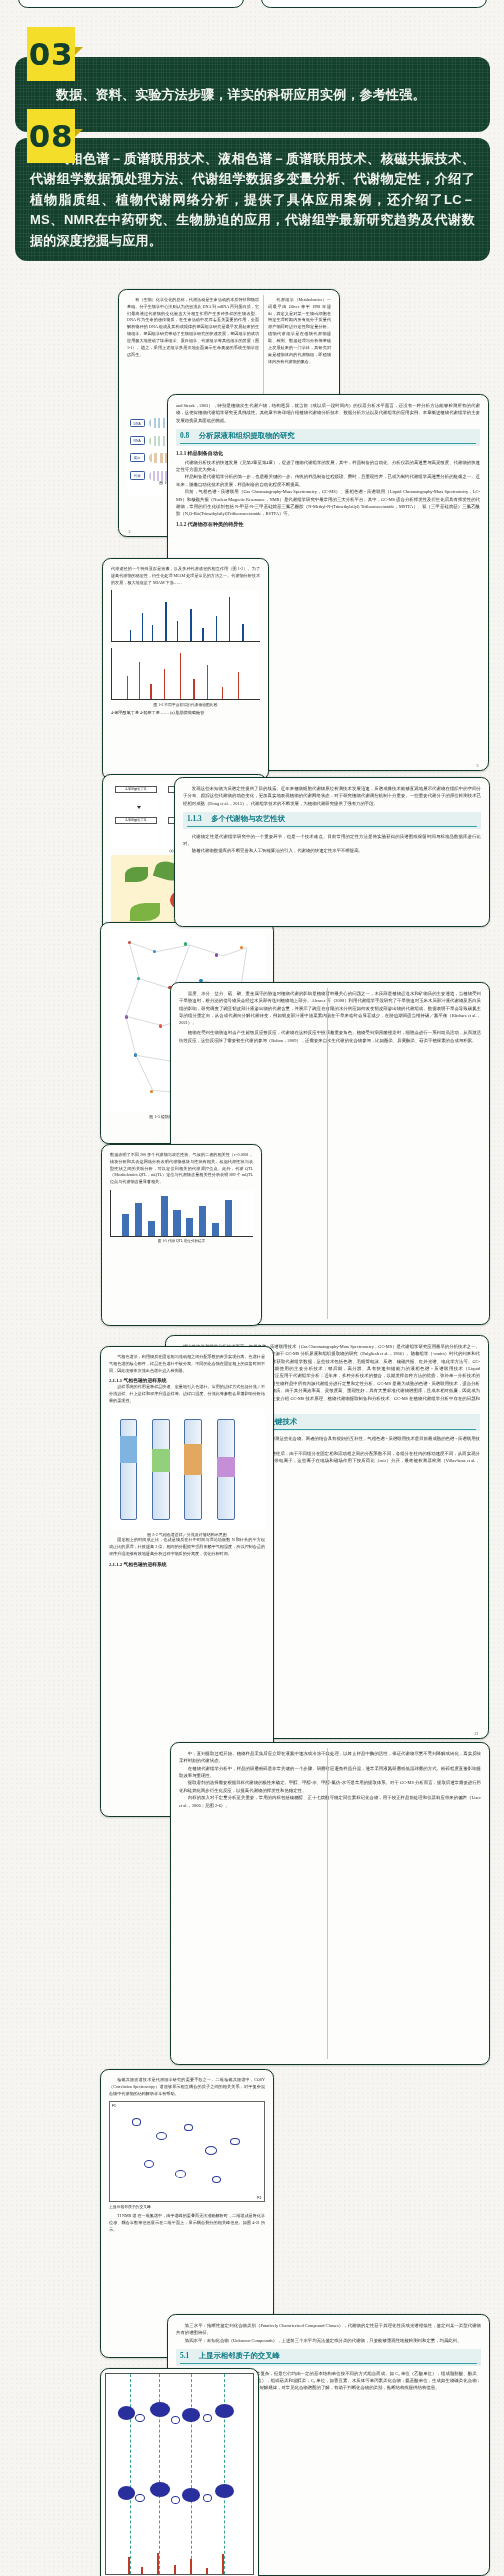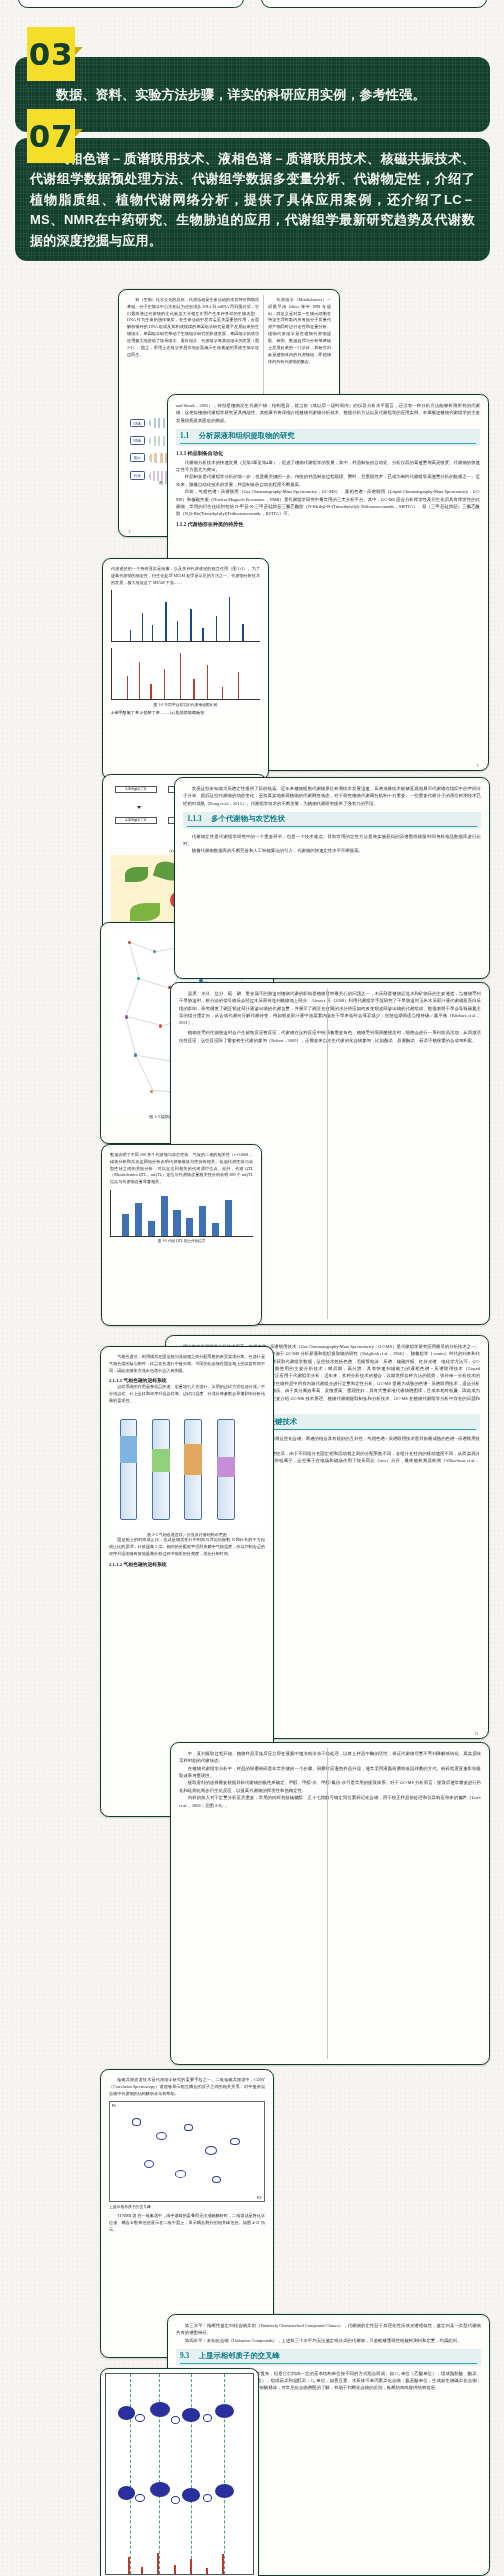--- a/index.html
+++ b/index.html
@@ -194,21 +194,21 @@
   <span>03</span>
   <span class="fold"></span>
 </div>
 <div class="banner-wrap" style="left:15px; top:57px; width:475px;">
   <div class="banner" style="min-height:75px; display:flex; align-items:center;">
     <div class="banner-text single">数据、资料、实验方法步骤，详实的科研应用实例，参考性强。</div>
   </div>
 </div>
 
 <div class="tag" style="top:109px;">
-  <span>07</span>
+  <span>08</span>
   <span class="fold"></span>
 </div>
 <div class="banner-wrap" style="left:15px; top:138px; width:475px;">
   <div class="banner" style="min-height:113px; display:flex; align-items:center;">
     <div class="banner-text">气相色谱－质谱联用技术、液相色谱－质谱联用技术、核磁共振技术、代谢组学数据预处理方法、代谢组学数据多变量分析、代谢物定性，介绍了植物脂质组、植物代谢网络分析，提供了具体应用案例，还介绍了LC－MS、NMR在中药研究、生物胁迫的应用，代谢组学最新研究趋势及代谢数据的深度挖掘与应用。</div>
   </div>
 </div>
 
 <div class="sheet" style="left:118px; top:289px; width:222px; height:248px;">
   <div class="inner">
@@ -246,21 +246,21 @@
     <div class="pagenum" style="left:9.4px;">2</div>
   </div>
 </div>
 
 <div class="sheet" style="left:167px; top:394px; width:322px; height:377px;">
   <div class="inner">
     <div class="txt t65">and Strack，2003），特别是植物次生代谢产物，结构迥异，就当前（或以后一段时间内）的仪器分析水平面言，还没有一种分析方法能够检测所有的代谢物，这使得植物代谢组学研究更具挑战性。其他章节将详细介绍植物代谢物分析技术、数据分析方法以及代谢组学的应用实例。本章概述植物代谢组学的主要发展趋势及其面临的挑战。</div>
 
     <div class="sec">
       <div class="line">
-        <span class="num">1.1</span>
+        <span class="num">0.8</span>
         <span>分析尿液和组织提取物的研究</span>
       </div>
     </div>
 
     <div class="subsec">1.1.1  样品制备自动化</div>
 
     <div class="txt t65 indent">代谢物分析技术的快速发展（见第2章至第4章），促进了植物代谢组学的发展，其中，样品制备的自动化、分析仪器的高通量与高灵敏度、代谢物的快速定性等方面尤为突出。</div>
     <div class="txt t65 indent">样品制备是代谢组学分析的第一步，也是最关键的一步。传统的样品制备过程烦琐、费时，且重现性差，已成为制约代谢组学高通量分析的瓶颈之一。近年来，随着自动化技术的发展，样品制备的自动化程度不断提高。</div>
     <div class="txt t65 indent">目前，气相色谱 - 质谱联用（Gas Chromatography-Mass Spectrometry，GC-MS）、液相色谱 - 质谱联用（Liquid Chromatography-Mass Spectrometry，LC-MS）和核磁共振（Nuclear Magnetic Resonance，NMR）是代谢组学研究中最常用的三大分析平台。其中，GC-MS 适合分析挥发性及衍生化后具有挥发性的代谢物，常用的衍生化试剂包括 N-甲基-N-三甲基硅烷基三氟乙酰胺（N-Methyl-N-(Trimethylsilyl) Trifluoroacetamide，MSTFA）、双（三甲基硅烷基）三氟乙酰胺（N,O-Bis(Trimethylsilyl)Trifluoroacetamide，BSTFA）等。</div>
 
@@ -362,21 +362,21 @@
           <path d="M120 22 L95 88 L135 126 L155 182 L130 244"></path>
           <path d="M205 26 L195 92 L222 130 L205 200 L180 234"></path>
         </g>
       </svg>
     </div>
     <div class="cap">图 1-3  植物脂质及重要代谢网络通路示意图</div>
     <div class="cap" style="font-size:3.6px;">（引自 Li 等，2021）</div>
   </div>
 </div>
 
-<div class="sheet" style="left:174px; top:777px; width:316px; height:202px;">
+<div class="sheet" style="left:174px; top:777px; width:316px; height:150px;">
   <div class="inner">
     <div class="txt t65 indent">
       发现这些未知物为质谱定性提供了新的线索。近年来植物细胞代谢物原位检测技术发展迅速，质谱成像技术能够直观地展示代谢物在组织中的空间分子分布、跟踪这些代谢物的动态变化，更加真实地表现植物的代谢网络状态，对于研究植物代谢调控机制十分重要。一些重要代谢分子的原位检测技术已经相对成熟（Dong et al.，2015）。代谢组学技术的不断发展，为植物代谢研究提供了强有力的手段。
     </div>
 
     <div class="sec">
       <div class="line">
         <span class="num">1.1.3</span>
         <span>多个代谢物与农艺性状</span>
       </div>
@@ -505,21 +505,21 @@
   </div>
 </div>
 
 <div class="sheet" style="left:167px; top:2314px; width:323px; height:262px;">
   <div class="inner">
     <div class="txt t65 indent">第三水平：推断性鉴定到化合物类别（Putatively Characterized Compound Classes），代谢物的定性基于其理化性质或光谱相似性，鉴定到某一类型代谢物共有的谱图特征。</div>
     <div class="txt t65 indent">第四水平：未知化合物（Unknown Compounds），上述前三个水平均无法鉴定或分类的代谢物，只要能够重现性地被检测到和定量，均属此列。</div>
 
     <div class="sec">
       <div class="line">
-        <span class="num">9.3</span>
+        <span class="num">5.1</span>
         <span>上显示相邻质子的交叉峰</span>
       </div>
     </div>
 
     <div class="txt t65 indent">植物产生的代谢物结构千变万化，非常复杂，但是它们均由一定的基本结构单位按不同的方式组合而成。如 C₂ 单位（乙酸单位），组成脂肪酸、酚类、苯醌等聚酮类化合物；C₅ 单位（异戊烯单位），组成萜类和甾醇类；C₆ 单位，如香豆素、木质体等苯丙素类化合物；氨基酸单位，生成如生物碱类化合物；结构类型相似的化合物一般具有类似的质谱裂解规律，对常见化合物谱图的了解，有助于判断化合物的类别，推断结构或提供结构信息。</div>
 
     <div class="subsec" style="font-size:6px;">7.2.1  烷烃化合物</div>
     <div class="txt t65" style="text-indent:1.5em;">（1）直链烷烃</div>
   </div>
 </div>

